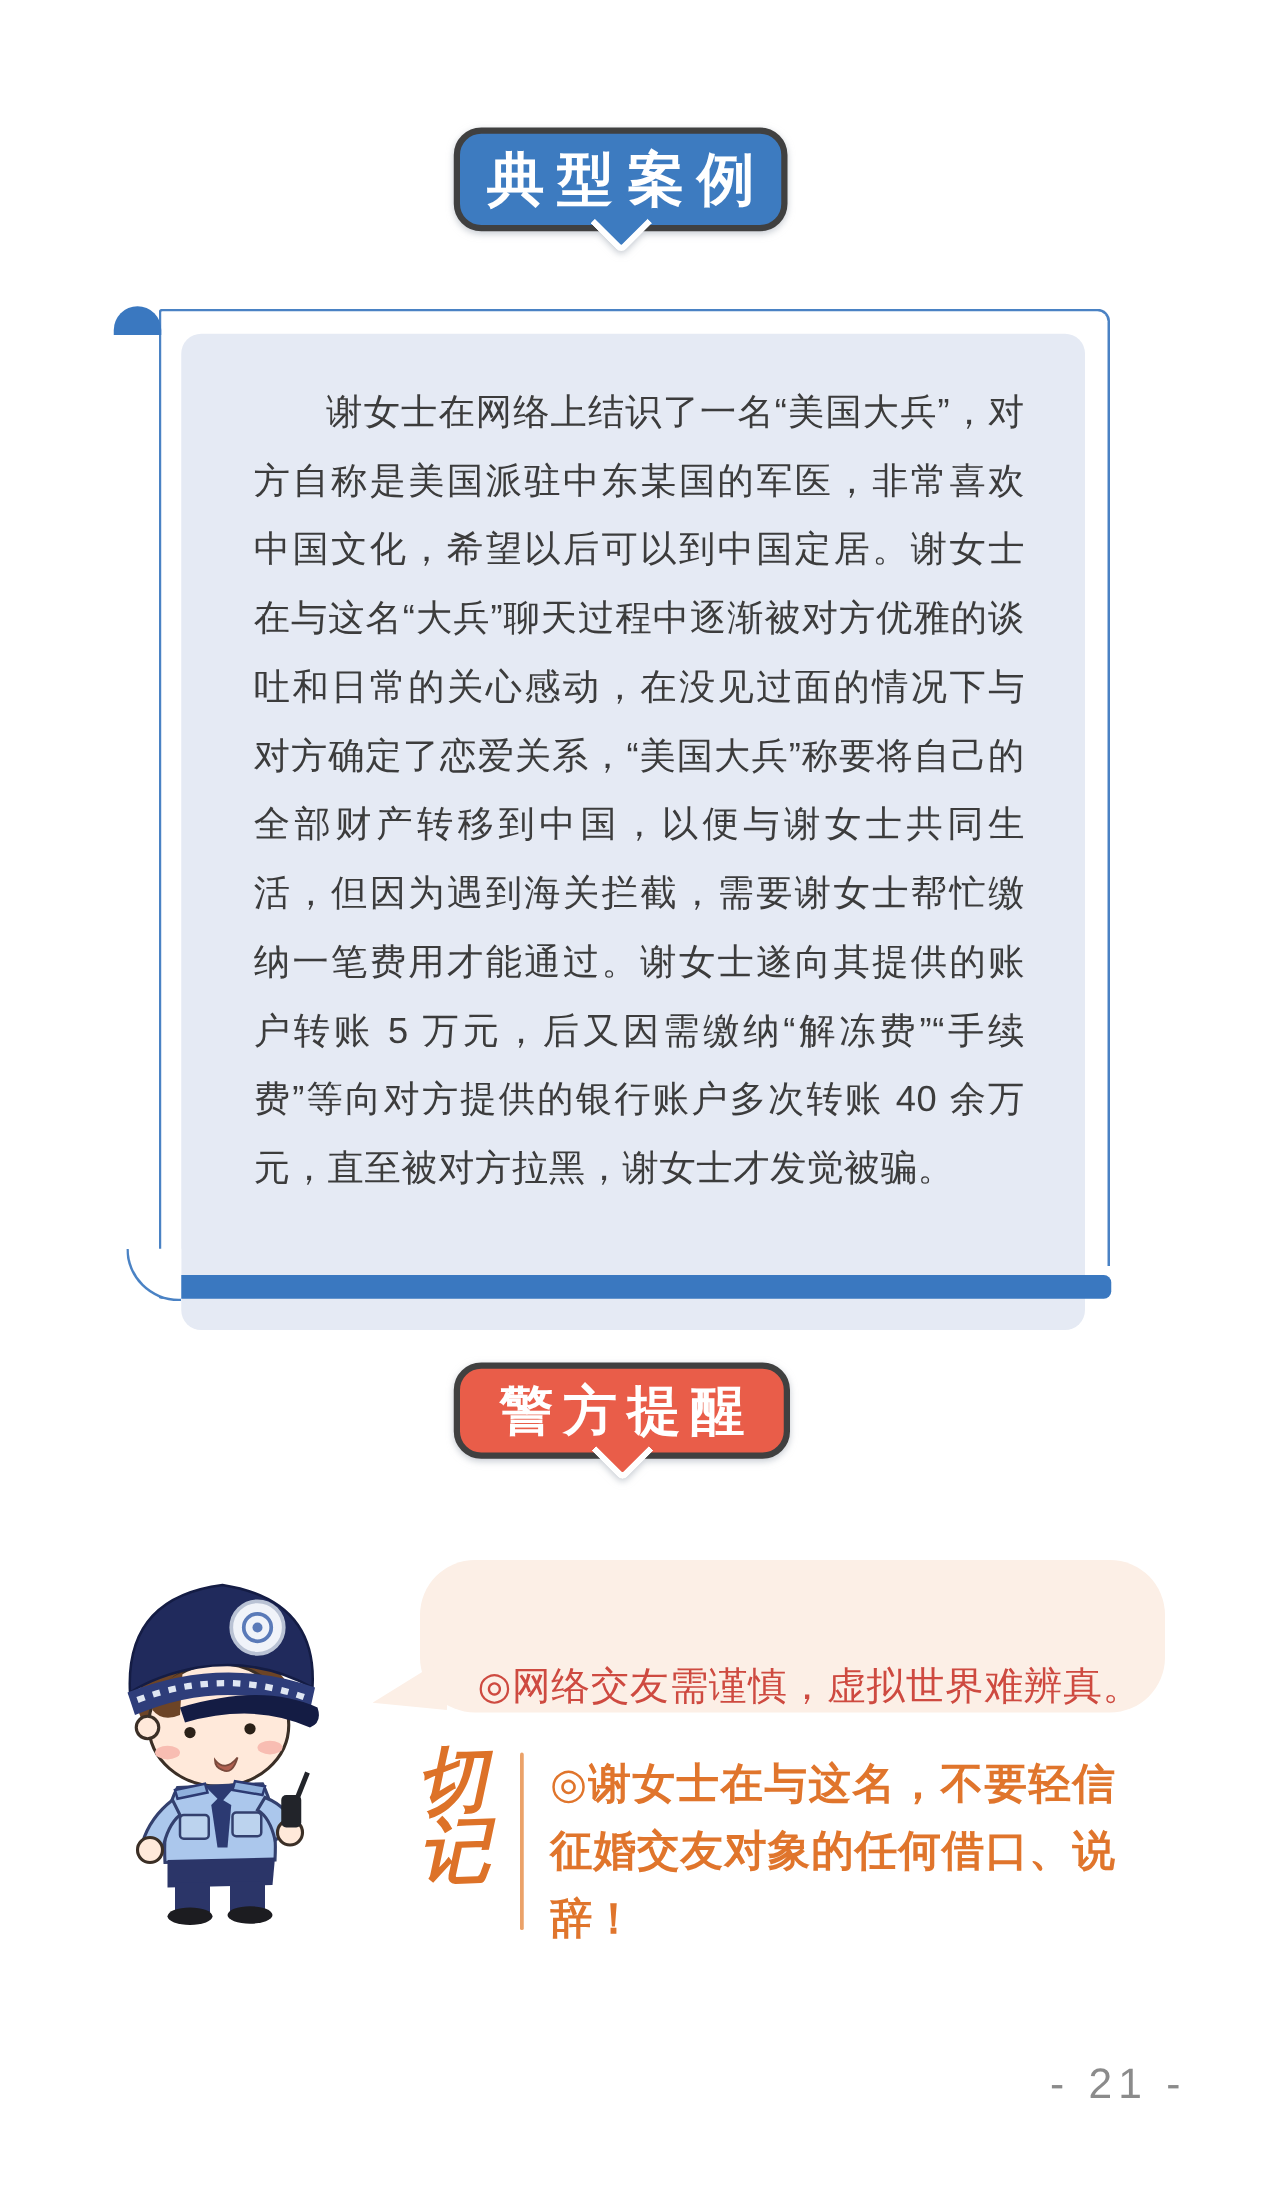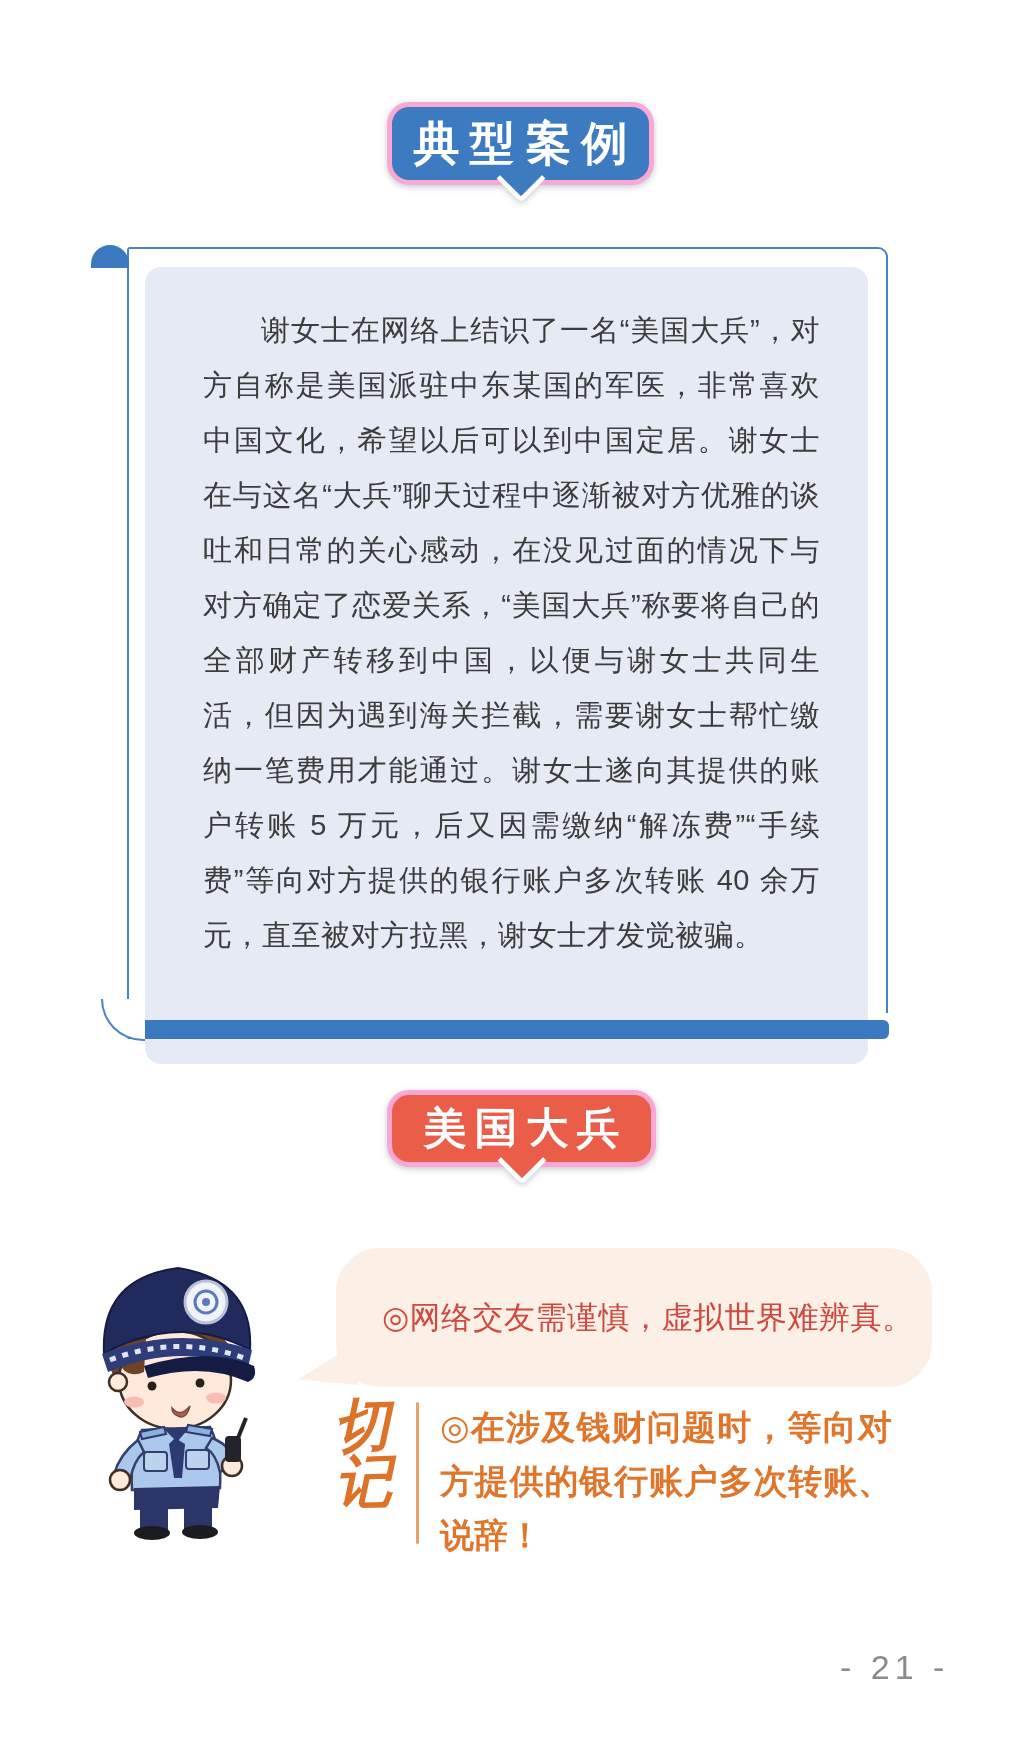--- a/index.html
+++ b/index.html
@@ -4,22 +4,22 @@
 <style>
   html,body{margin:0;padding:0;background:#fff;}
   .page{
     position:relative;width:1024px;height:1748px;background:#ffffff;
     font-family:"Liberation Sans","DejaVu Sans",sans-serif;overflow:hidden;
   }
   
   .banner-wrap{position:absolute;filter:drop-shadow(0 2px 3px rgba(150,158,172,.55));}
   .banner{
     position:relative;display:flex;align-items:center;justify-content:center;
-    border:5px solid #f9a8d4;border-radius:22px;
-    color:#fff;font-family:"Liberation Serif","DejaVu Serif",serif;font-weight:bold;margin-left:24px;
+    border:5px solid #404040;border-radius:22px;
+    color:#fff;font-family:"Liberation Serif","DejaVu Serif",serif;font-weight:bold;
   }
   .banner .tail{
     position:absolute;left:50%;bottom:-16px;width:30px;height:30px;
     transform:translateX(-50%) rotate(45deg);
     border-right:5px solid #fff;border-bottom:5px solid #fff;border-bottom-right-radius:6px;
   }
   .banner-wrap.case{left:363px;top:102px;width:267px;height:83px;}
   .banner-wrap.case .banner{width:100%;height:100%;box-sizing:border-box;background:var(--banner_blue,#3d7bc0);font-size:46px;letter-spacing:10px;text-indent:10px;}
   .banner-wrap.case .tail{background:var(--banner_blue,#3d7bc0);}
   .banner-wrap.reminder{left:363px;top:1090px;width:269px;height:77px;}
@@ -50,23 +50,23 @@
   }
   .curl-bottom{
     position:absolute;left:101px;top:999px;width:44px;height:42px;background:#fff;
     border-left:2px solid var(--scroll_border_blue,#4a82c4);
     border-bottom:2px solid var(--scroll_border_blue,#4a82c4);
     border-bottom-left-radius:44px;box-sizing:border-box;z-index:3;
   }
   
   .officer{position:absolute;left:86px;top:1250px;width:182px;height:294px;z-index:2;}
   .bubble{
-    position:absolute;left:336px;top:1248px;width:596px;height:139px;
+    position:absolute;left:336px;top:1248px;width:596px;height:122px;
     background:var(--bubble_bg,#fcefe6);border-radius:44px;z-index:1;
-    display:flex;align-items:center;
+    display:flex;align-items:flex-end;
   }
   .bubble .bubble-tail{
     position:absolute;left:-38px;bottom:2px;width:62px;height:48px;
     background:var(--bubble_bg,#fcefe6);
     clip-path:polygon(100% 8%,96% 100%,0 88%);
   }
   .bubble-text{
     padding:0 28px 0 46px;font-size:31px;font-weight:500;
     color:var(--bubble_text,#ce4a40);letter-spacing:.5px;white-space:nowrap;
   }
@@ -105,21 +105,21 @@
   <div class="curl-top"></div>
   <div class="scroll-box"></div>
   <div class="case-panel">
     <p class="case-text">谢女士在网络上结识了一名“美国大兵”，对方自称是美国派驻中东某国的军医，非常喜欢中国文化，希望以后可以到中国定居。谢女士在与这名“大兵”聊天过程中逐渐被对方优雅的谈吐和日常的关心感动，在没见过面的情况下与对方确定了恋爱关系，“美国大兵”称要将自己的全部财产转移到中国，以便与谢女士共同生活，但因为遇到海关拦截，需要谢女士帮忙缴纳一笔费用才能通过。谢女士遂向其提供的账户转账 5 万元，后又因需缴纳“解冻费”“手续费”等向对方提供的银行账户多次转账 40 余万元，直至被对方拉黑，谢女士才发觉被骗。</p>
   </div>
   <div class="bottom-bar"></div>
   <div class="curl-bottom"></div>
 
   <div class="banner-wrap reminder">
     <div class="banner">
-      <span>美国大兵</span>
+      <span>警方提醒</span>
       <div class="tail"></div>
     </div>
   </div>
 
   <svg class="officer" viewBox="0 0 182 294" aria-hidden="true">
 
     <ellipse cx="86" cy="112" rx="62" ry="42" fill="#6d4426"></ellipse>
 
     <ellipse cx="89" cy="130" rx="56" ry="49" fill="#ffe9da" stroke="#3b2f26" stroke-width="2.5"></ellipse>
 
@@ -175,17 +175,17 @@
     <ellipse cx="114" cy="282" rx="18" ry="7" fill="#1c1c20"></ellipse>
   </svg>
 
   <div class="bubble">
     <div class="bubble-tail"></div>
     <span class="bubble-text">◎网络交友需谨慎，虚拟世界难辨真。</span>
   </div>
 
   <div class="remember-label">切记</div>
   <div class="remember-divider"></div>
-  <div class="tips-text">◎在涉及钱财问题时，等向对方提供的银行账户多次转账、说辞！</div>
+  <div class="tips-text">◎谢女士在与这名，不要轻信征婚交友对象的任何借口、说辞！</div>
 
   <div class="page-number">- 21 -</div>
 
 </div>
 
 </body></html>

